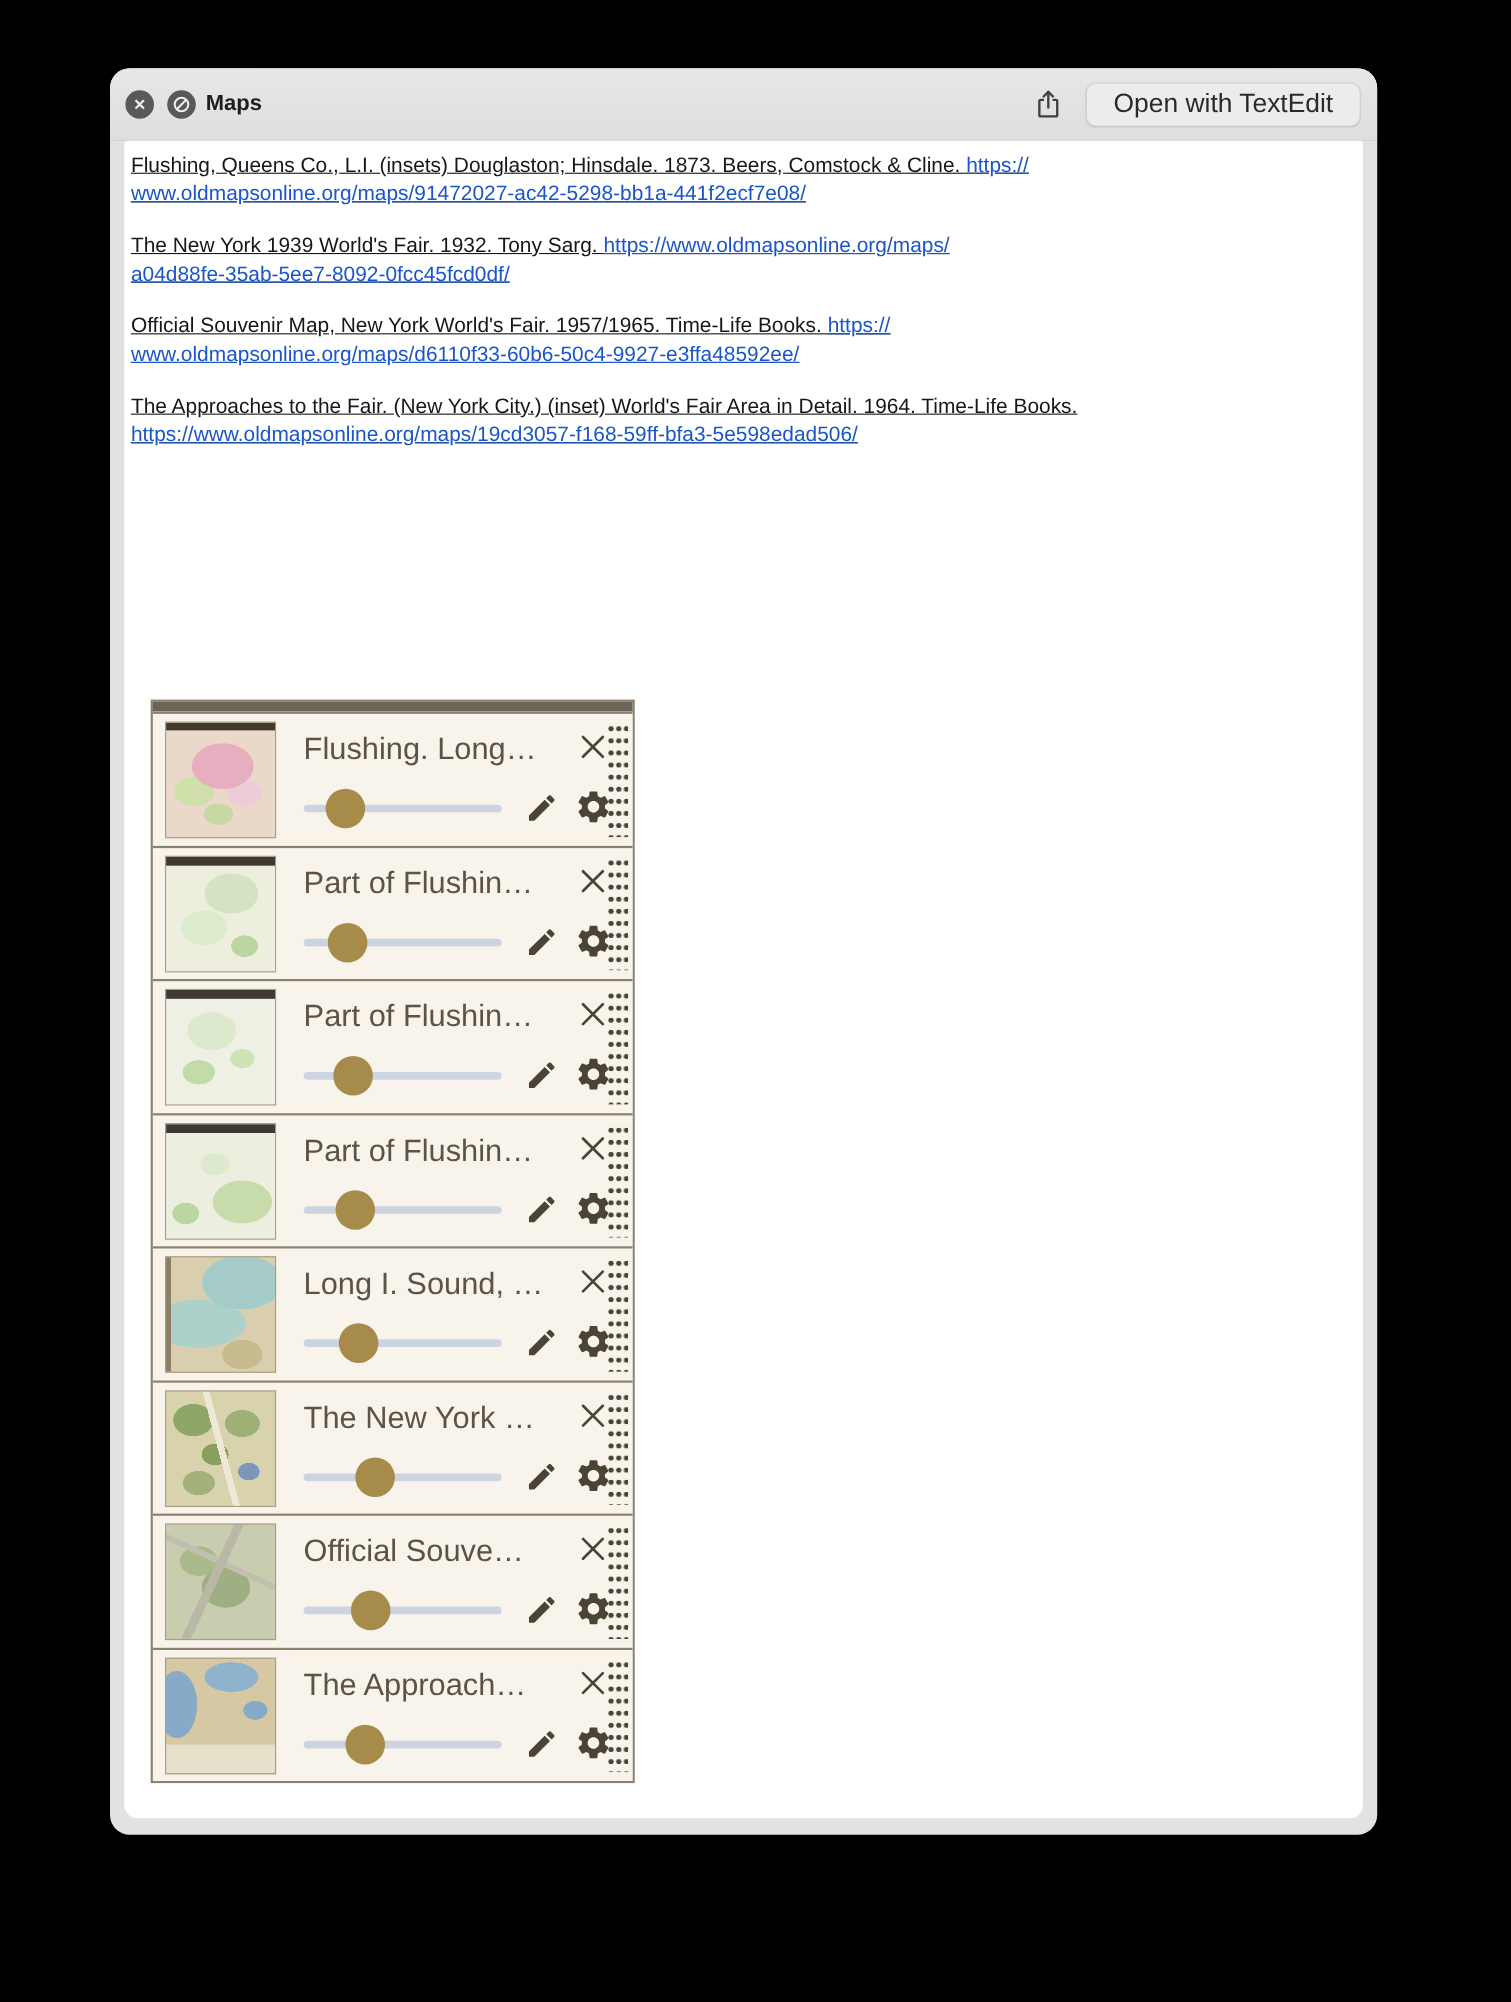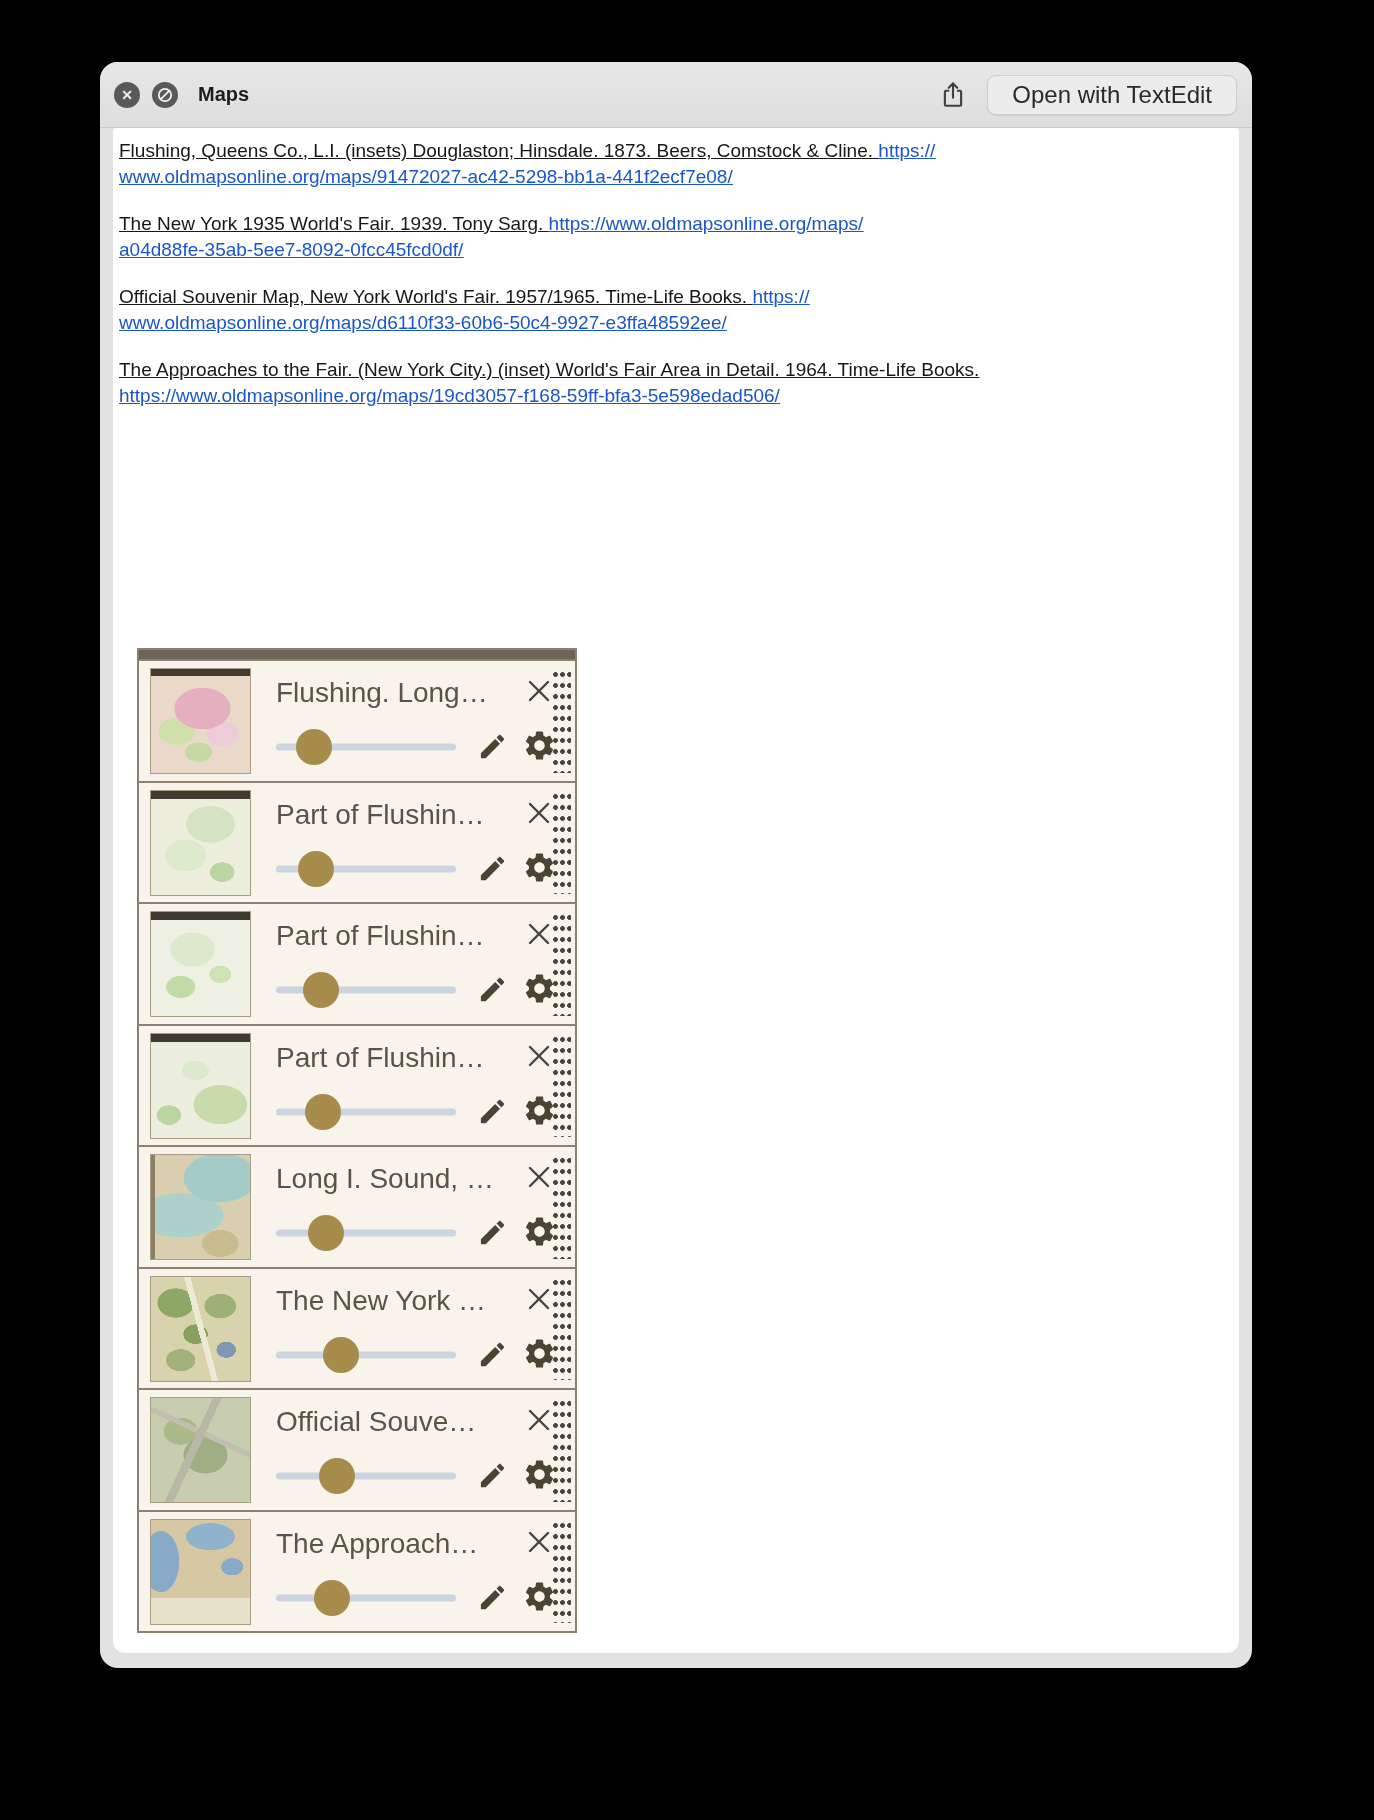--- a/index.html
+++ b/index.html
@@ -9,33 +9,33 @@
   .window{position:absolute;left:100px;top:62px;width:1152px;height:1606px;
           background:var(--titlebar-bg,#e2e2e2);border-radius:18px;
           box-shadow:0 14px 48px rgba(0,0,0,.65), 0 0 0 1px rgba(0,0,0,.25);}
   .titlebar{position:absolute;left:0;top:0;right:0;height:66px;display:flex;align-items:center;
             padding:0 15px 0 14px;box-sizing:border-box;border-bottom:1px solid #c9c9c9;
             border-radius:18px 18px 0 0;background:linear-gradient(#e7e7e7,#dedede);}
   .tb-disc{width:26px;height:26px;border-radius:50%;background:#595959;display:flex;
            align-items:center;justify-content:center;flex:0 0 auto;border:none;padding:0;cursor:default;}
   .tb-disc + .tb-disc{margin-left:12px;}
   .tb-close-glyph{color:#efefef;font-size:14px;font-weight:bold;line-height:1;}
-  .wtitle{margin-left:20px;font-size:20px;font-weight:bold;color:#1d1d1d;}
+  .wtitle{margin-left:9px;font-size:20px;font-weight:bold;color:#1d1d1d;}
   .tb-spacer{flex:1;}
   .share-btn{background:none;border:none;padding:0;margin-right:19px;width:30px;height:30px;}
   .open-btn{height:40px;padding:0 24px;border-radius:9px;background:#ececec;border:1px solid #cfcfcf;
             font-size:24px;color:#2a2a2a;font-family:inherit;box-shadow:0 1px 1px rgba(0,0,0,.08);}
   .content{position:absolute;left:13px;right:13px;top:66px;bottom:15px;background:#ffffff;
            border-radius:3px 3px 12px 12px;overflow:hidden;}
   
   .doc{position:relative;padding:10px 0 0 6px;width:1005px;font-size:19px;line-height:26px;color:#171717;text-decoration:underline;}
   .doc-p{margin:0 0 21px 0;white-space:pre-line;}
   .doc-link{color:var(--link,#1a56c9);text-decoration:underline;white-space:pre-line;}
   
-  .panel{position:absolute;left:24px;top:520px;width:440px;height:985px;box-sizing:border-box;
+  .panel{position:absolute;left:24px;top:508px;width:440px;height:985px;box-sizing:border-box;
          border:2px solid var(--panel-border,#8a8171);background:var(--panel-bg,#f8f4eb);
          display:flex;flex-direction:column;}
   .panel-header{height:9px;flex:0 0 auto;background:var(--panel-header,#6b6457);}
   .layer-row{position:relative;flex:1;background:var(--panel-bg,#f8f4eb);
              border-top:2px solid var(--panel-border,#8a8171);}
   .layer-row:first-of-type{border-top:none;}
   .thumb{position:absolute;left:11px;top:7px;width:101px;height:106px;border:1px solid #a99c85;
          box-sizing:border-box;background-repeat:no-repeat;}
   .row-title{position:absolute;left:137px;top:12px;width:244px;height:40px;line-height:40px;
              font-size:28px;color:var(--title-text,#5b5444);white-space:nowrap;overflow:hidden;}
@@ -130,21 +130,21 @@
         </svg>
       </button>
       <button class="open-btn">Open with TextEdit</button>
     </div>
 
     <div class="content">
 
       <div class="doc">
         <p class="doc-p"><span>Flushing, Queens Co., L.I. (insets) Douglaston; Hinsdale. 1873. Beers, Comstock &amp; Cline. </span><a class="doc-link" href="#">https://
 www.oldmapsonline.org/maps/91472027-ac42-5298-bb1a-441f2ecf7e08/</a></p>
-        <p class="doc-p"><span>The New York 1935 World's Fair. 1939. Tony Sarg. </span><a class="doc-link" href="#">https://www.oldmapsonline.org/maps/
+        <p class="doc-p"><span>The New York 1939 World's Fair. 1932. Tony Sarg. </span><a class="doc-link" href="#">https://www.oldmapsonline.org/maps/
 a04d88fe-35ab-5ee7-8092-0fcc45fcd0df/</a></p>
         <p class="doc-p"><span>Official Souvenir Map, New York World's Fair. 1957/1965. Time-Life Books. </span><a class="doc-link" href="#">https://
 www.oldmapsonline.org/maps/d6110f33-60b6-50c4-9927-e3ffa48592ee/</a></p>
         <p class="doc-p"><span>The Approaches to the Fair. (New York City.) (inset) World's Fair Area in Detail. 1964. Time-Life Books.
 </span><a class="doc-link" href="#">https://www.oldmapsonline.org/maps/19cd3057-f168-59ff-bfa3-5e598edad506/</a></p>
       </div>
 
       <div class="panel">
         <div class="panel-header"></div>
 

